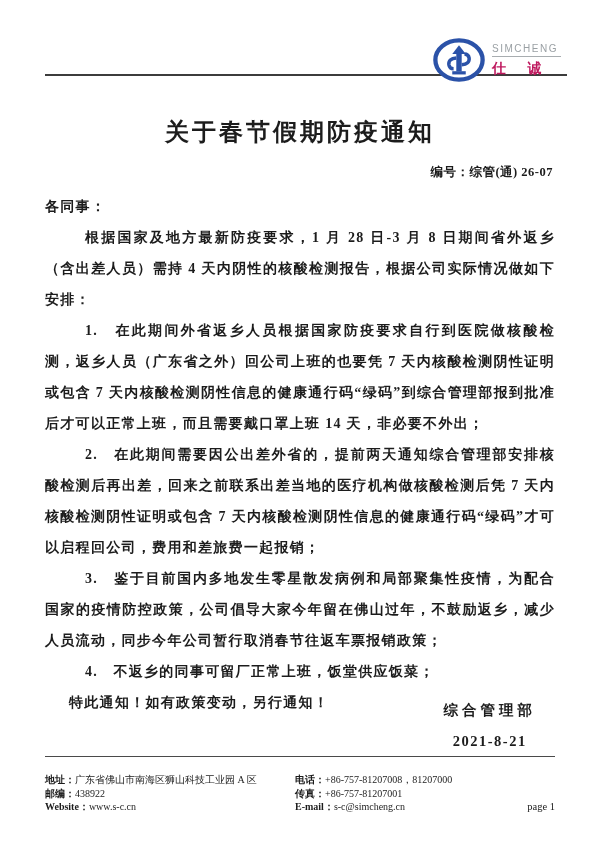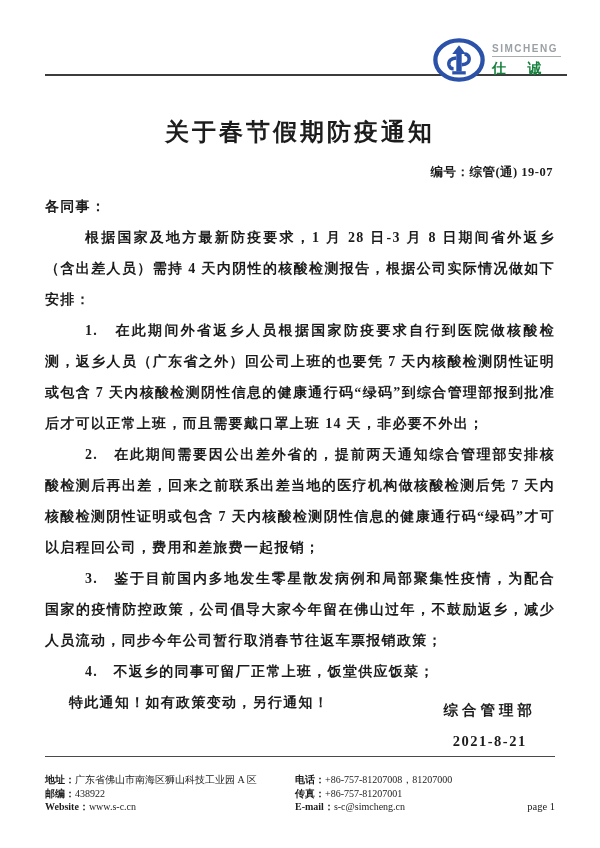--- a/index.html
+++ b/index.html
@@ -7,24 +7,24 @@
     width:600px;height:848px;position:relative;background:#ffffff;
     font-family:"Liberation Serif","DejaVu Serif",serif;color:#1c1c1c;overflow:hidden;
   }
   
   .header{margin:0 33px 0 45px;height:74px;border-bottom:2px solid #3c3c3c;position:relative;}
   .logo{position:absolute;right:6px;bottom:-9px;display:flex;align-items:center;gap:6px;}
   .logo svg{display:block;}
   .brand{display:flex;flex-direction:column;align-items:flex-start;}
   .brand-en{
     font-family:"Liberation Sans","DejaVu Sans",sans-serif;
-    font-size:10px;font-weight:bold;color:#9aa0a4;letter-spacing:1.5px;
+    font-size:10px;font-weight:normal;color:#9aa0a4;letter-spacing:1.5px;
     border-bottom:1.5px solid #a8adb0;padding:0 3px 2px 0;
   }
-  .brand-cn{margin-top:3px;font-size:14px;color:#15803d;letter-spacing:9px;font-weight:bold;}
+  .brand-cn{margin-top:3px;font-size:14px;color:#be185d;letter-spacing:9px;font-weight:bold;}
   
   .title{margin:40px 0 16px;text-align:center;font-size:24px;font-weight:600;letter-spacing:3px;}
   .docnum{margin:15px 47px 0 0;text-align:right;font-size:12.5px;font-weight:bold;letter-spacing:.5px;}
   
   .body{
     margin:10px 45px 0;font-size:14px;font-weight:bold;line-height:31px;
     text-align:justify;letter-spacing:1.3px;
   }
   .body p{margin:0;}
   .para{text-indent:40px;}
@@ -61,21 +61,21 @@
         <path d="M-5,9.5 L5,9.5" stroke="#2b52a8" stroke-width="2.4"></path>
       </svg>
       <div class="brand">
         <div class="brand-en">SIMCHENG</div>
         <div class="brand-cn">仕 诚</div>
       </div>
     </div>
   </div>
 
   <h1 class="title">关于春节假期防疫通知</h1>
-  <div class="docnum">编号：综管(通) 19-07</div>
+  <div class="docnum">编号：综管(通) 26-07</div>
 
   <div class="body">
     <p class="salutation">各同事：</p>
     <p class="para">根据国家及地方最新防疫要求，1 月 28 日-3 月 8 日期间省外返乡（含出差人员）需持 4 天内阴性的核酸检测报告，根据公司实际情况做如下安排：</p>
     <p class="para">1.　在此期间外省返乡人员根据国家防疫要求自行到医院做核酸检测，返乡人员（广东省之外）回公司上班的也要凭 7 天内核酸检测阴性证明或包含 7 天内核酸检测阴性信息的健康通行码“绿码”到综合管理部报到批准后才可以正常上班，而且需要戴口罩上班 14 天，非必要不外出；</p>
     <p class="para">2.　在此期间需要因公出差外省的，提前两天通知综合管理部安排核酸检测后再出差，回来之前联系出差当地的医疗机构做核酸检测后凭 7 天内核酸检测阴性证明或包含 7 天内核酸检测阴性信息的健康通行码“绿码”才可以启程回公司，费用和差旅费一起报销；</p>
     <p class="para">3.　鉴于目前国内多地发生零星散发病例和局部聚集性疫情，为配合国家的疫情防控政策，公司倡导大家今年留在佛山过年，不鼓励返乡，减少人员流动，同步今年公司暂行取消春节往返车票报销政策；</p>
     <p class="para">4.　不返乡的同事可留厂正常上班，饭堂供应饭菜；</p>
     <p class="closing">特此通知！如有政策变动，另行通知！</p>
   </div>

